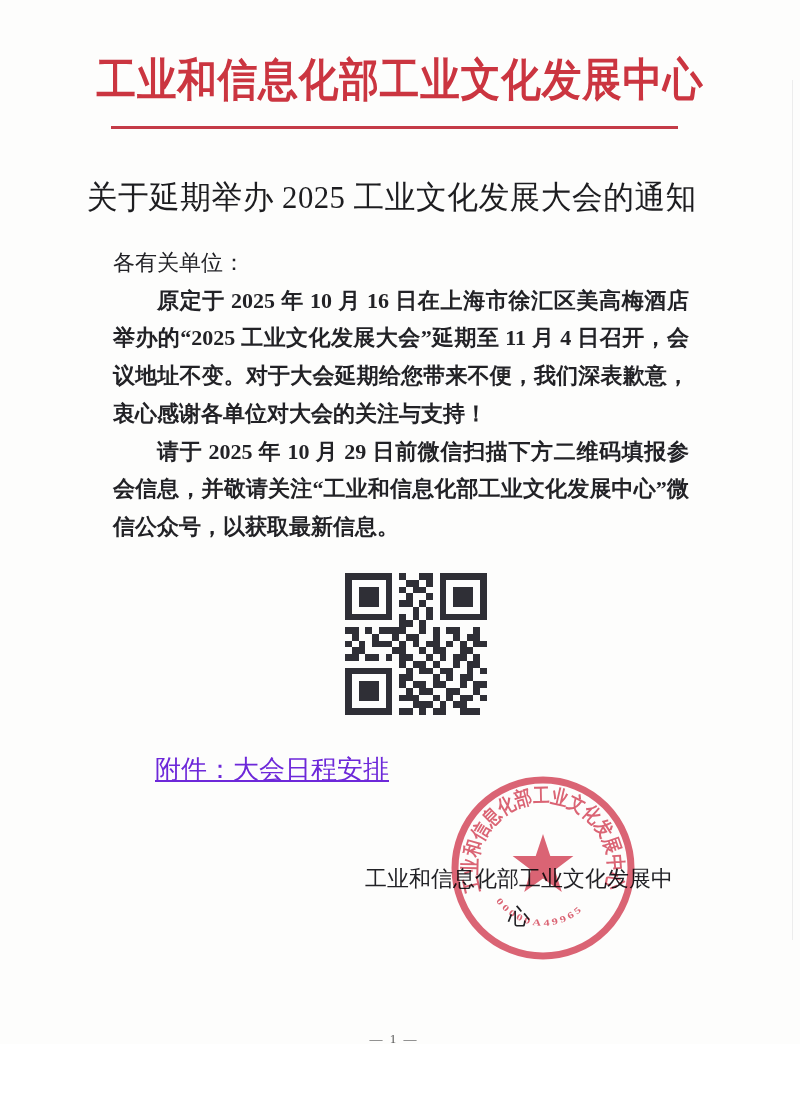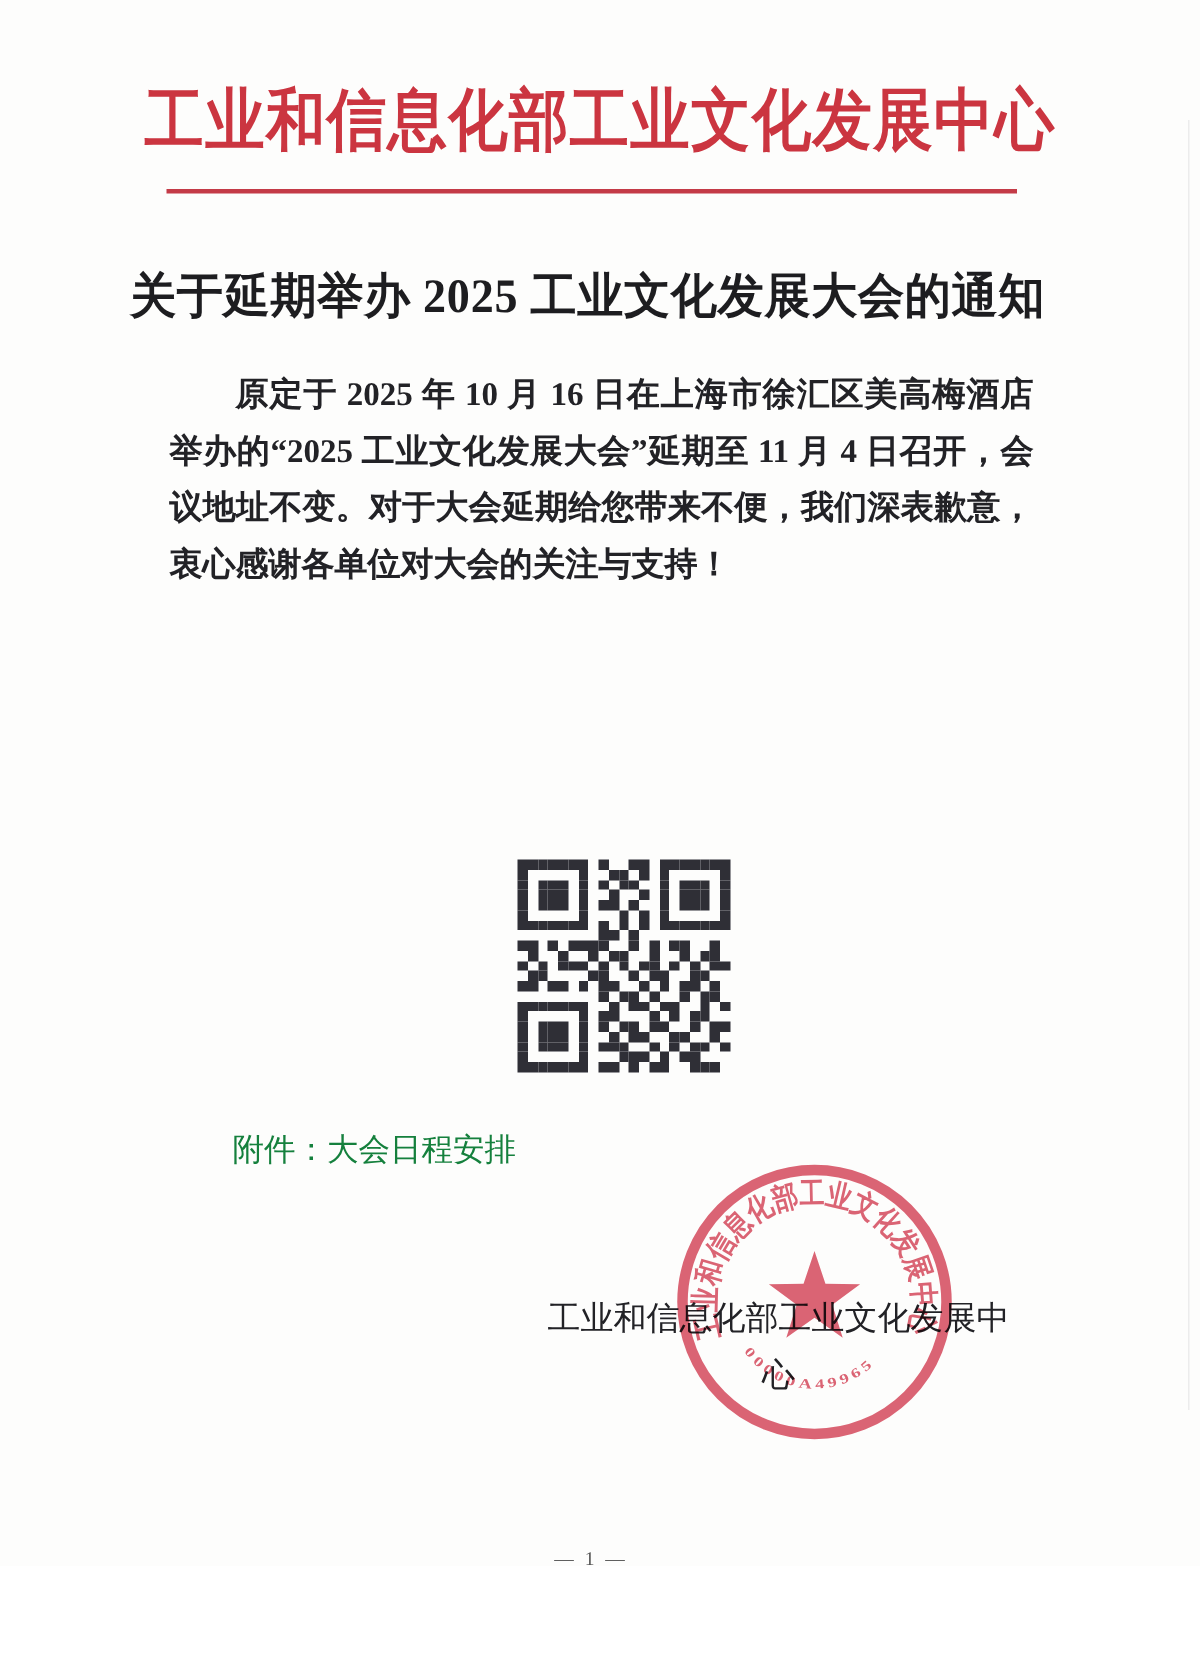--- a/index.html
+++ b/index.html
@@ -33,21 +33,21 @@
     letter-spacing:1px;
   }
   .letterhead-inner{display:inline-block;transform:scaleX(.88);transform-origin:center;}
   .letterhead-rule{
     position:absolute;top:126px;left:111px;width:567px;height:3px;
     background:var(--rule-red);
   }
   .doc-title{
     position:absolute;top:176px;left:0;right:16px;
     text-align:center;
-    font-weight:bold;
+    font-weight:normal;
     font-size:32px;
     color:#1d1d20;
     white-space:nowrap;
     letter-spacing:.5px;
   }
   .doc-title-inner{display:inline-block;transform:scaleX(.96);transform-origin:center;}
   .body-block{
     position:absolute;top:244px;left:113px;width:576px;
     font-size:22px;
     line-height:37.7px;
@@ -58,21 +58,21 @@
   .qr{
     position:absolute;left:345px;top:573px;width:142px;height:142px;
     display:grid;
     grid-template-columns:repeat(21,1fr);
     grid-template-rows:repeat(21,1fr);
     background:#fdfdfc;
   }
   .qr .qm{background:#2f2f36;}
   .attachment{
     position:absolute;top:752px;left:155px;
-    font-size:21px;color:#15803d;
+    font-size:26px;color:#6d28d9;text-decoration:underline;
   }
   .signature{
     position:absolute;top:860px;left:358px;width:322px;
     text-align:center;
     font-size:22px;color:#222226;
     line-height:38px;
   }
   .seal{
     position:absolute;left:433px;top:758px;width:220px;height:220px;
     mix-blend-mode:multiply;
@@ -103,21 +103,23 @@
     <span class="letterhead-inner">工业和信息化部工业文化发展中心</span>
   </div>
 
   <div class="letterhead-rule"></div>
 
   <div class="doc-title">
     <span class="doc-title-inner">关于延期举办 2025 工业文化发展大会的通知</span>
   </div>
 
   <div class="body-block">
+    <p>各有关单位：</p>
     <p class="indent">原定于 2025 年 10 月 16 日在上海市徐汇区美高梅酒店举办的“2025 工业文化发展大会”延期至 11 月 4 日召开，会议地址不变。对于大会延期给您带来不便，我们深表歉意，衷心感谢各单位对大会的关注与支持！</p>
+    <p class="indent">请于 2025 年 10 月 29 日前微信扫描下方二维码填报参会信息，并敬请关注“工业和信息化部工业文化发展中心”微信公众号，以获取最新信息。</p>
   </div>
 
   <div class="qr">
       <div class="qm"></div>
       <div class="qm"></div>
       <div class="qm"></div>
       <div class="qm"></div>
       <div class="qm"></div>
       <div class="qm"></div>
       <div class="qm"></div>

